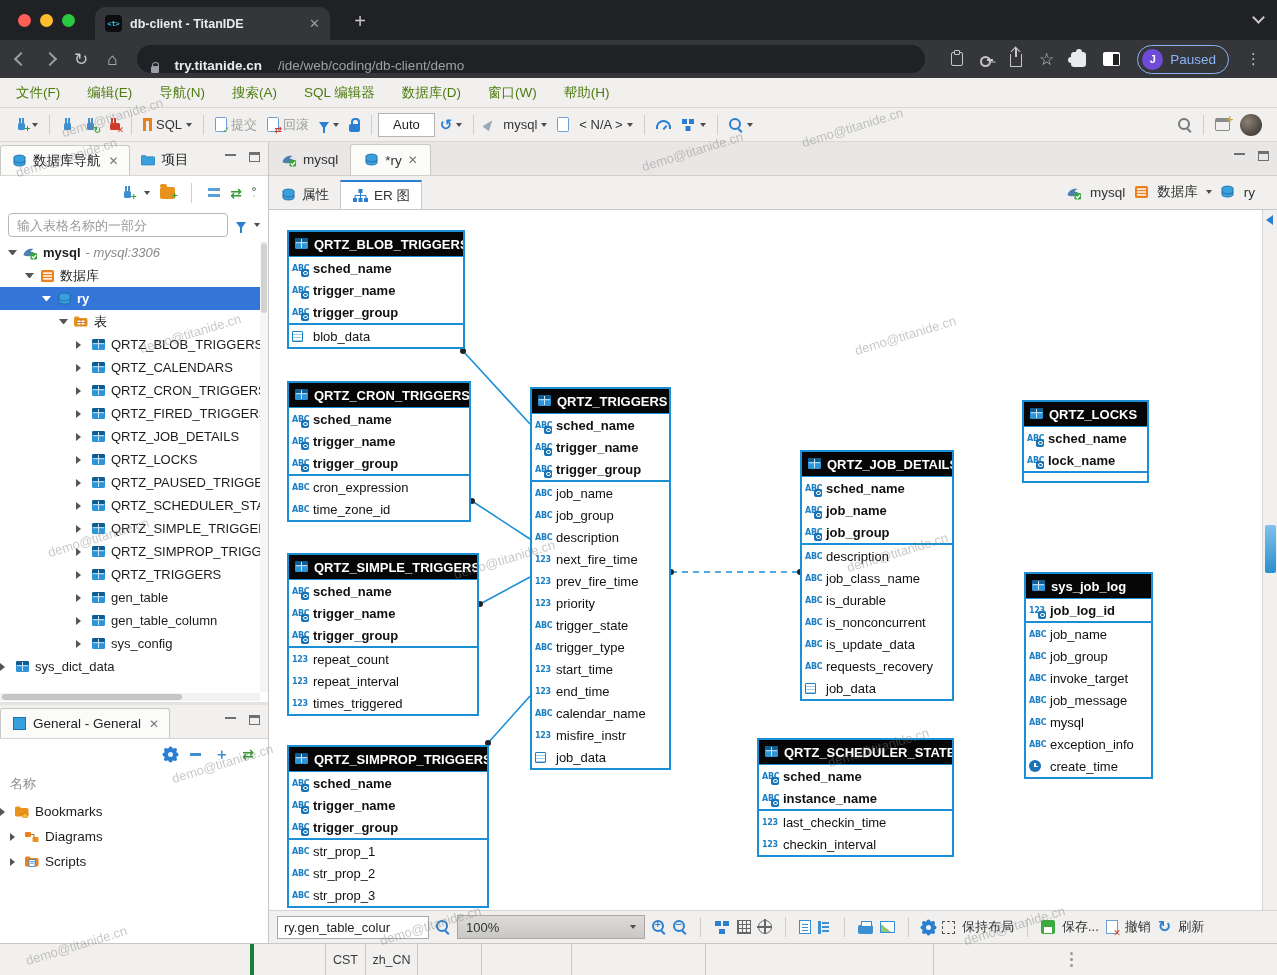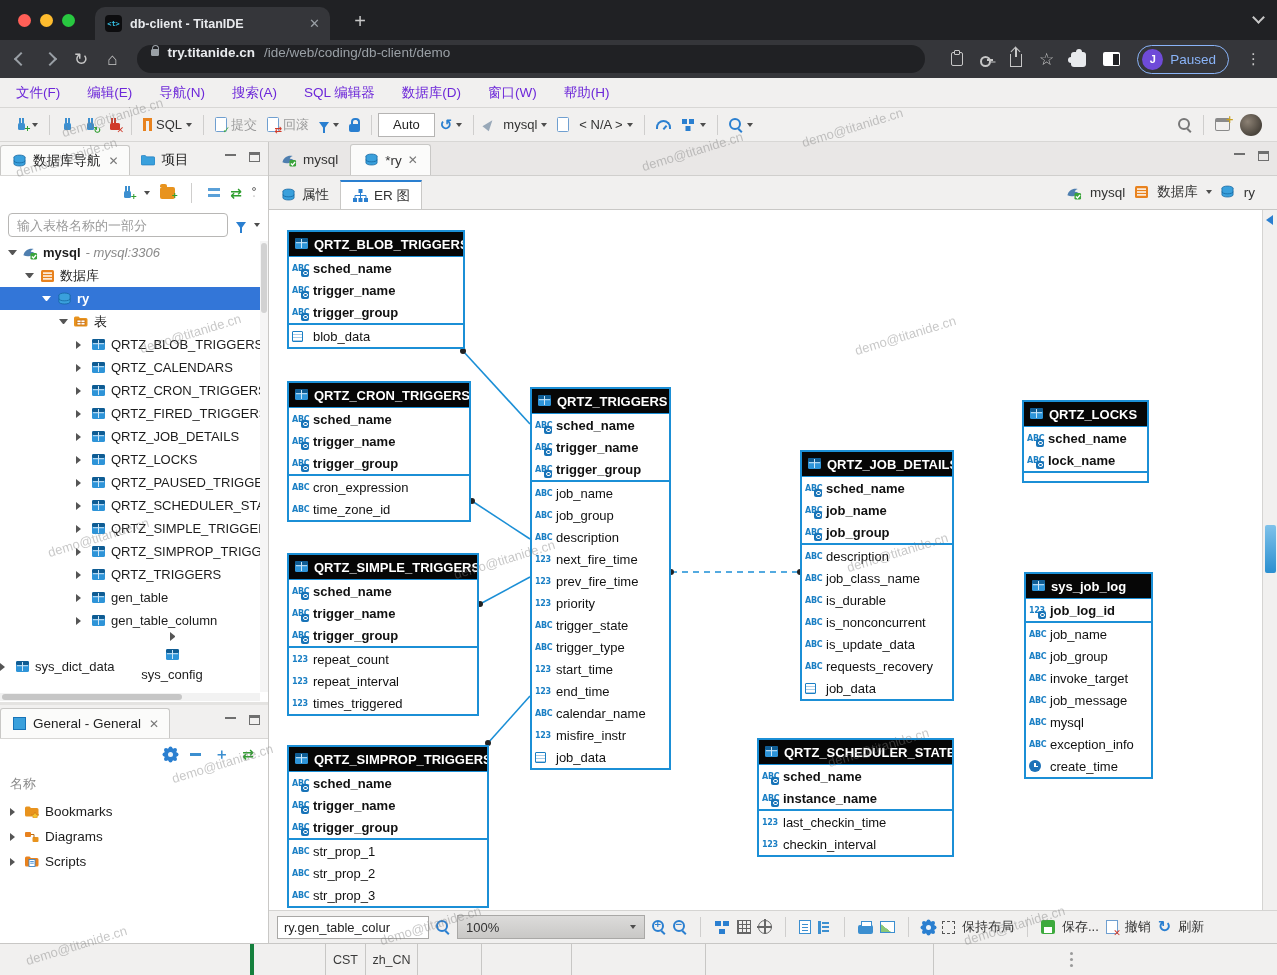--- a/index.html
+++ b/index.html
@@ -22,21 +22,21 @@
   .btab .t{color:#e8eaed;font-size:12.5px;font-weight:bold;flex:1;white-space:nowrap;overflow:hidden}
   .btab .x{color:#9aa0a6;font-size:13px;cursor:pointer}
   .newtab{position:absolute;left:348px;top:10px;color:#c7c7c7;font-size:20px;width:24px;text-align:center}
   .tchev{position:absolute;right:14px;top:13px;width:9px;height:9px;border-right:2px solid #c7c7c7;
          border-bottom:2px solid #c7c7c7;transform:rotate(45deg)}
   .urlbar{height:38px;background:#35363a;display:flex;align-items:center;padding:0 16px;gap:19px}
   .na{width:10px;height:10px;border-left:2.5px solid #9aa0a6;border-bottom:2.5px solid #9aa0a6}
   .na.back{transform:rotate(45deg)}.na.fwd{transform:rotate(225deg)}
   .gl{color:#c7c7c7;font-size:17px;line-height:1}
   .omnibox{flex:0 1 788px;height:28px;border-radius:14px;background:#202124;display:flex;
-           align-items:flex-start;padding:0 14px;gap:9px;overflow:hidden}
+           align-items:flex-end;padding:0 14px;gap:16px;overflow:hidden}
   .locks{width:8px;height:7px;background:#9aa0a6;border-radius:1.5px;position:relative;margin-top:4px}
   .locks::before{content:"";position:absolute;left:1.2px;top:-4.5px;width:5.5px;height:5px;
         border:1.6px solid #9aa0a6;border-bottom:none;border-radius:4px 4px 0 0}
   .omnibox .host{color:#e8eaed;font-size:13.5px;font-weight:bold;white-space:nowrap}
   .omnibox .path{color:#9aa0a6;font-size:13.5px;white-space:nowrap}
   .url-right{margin-left:auto;display:flex;align-items:center;gap:17px}
   .i-clip{width:12px;height:14px;border:1.7px solid #c7c7c7;border-radius:2px;position:relative}
   .i-clip::before{content:"";position:absolute;left:2px;top:-3px;width:4px;height:3px;background:#35363a;border:1.7px solid #c7c7c7;border-radius:1px}
   .i-key{width:13px;height:13px;position:relative}
   .i-key::before{content:"";position:absolute;left:0;top:3px;width:7px;height:7px;border:2px solid #c7c7c7;border-radius:50%}
@@ -50,21 +50,21 @@
   .i-puzzle::after{content:"";position:absolute;left:-3px;top:5px;width:6px;height:6px;border-radius:50%;background:#e8eaed}
   .i-panel{width:17px;height:14px;background:#fff;border-radius:2px;position:relative}
   .i-panel::after{content:"";position:absolute;right:1.5px;top:1.5px;width:6px;height:11px;background:#202124}
   .pill{display:flex;align-items:center;gap:7px;border:1px solid #8ab4f8;border-radius:15px;padding:3px 12px 3px 4px}
   .pill .av{width:21px;height:21px;border-radius:50%;background:#6f4bd8;color:#fff;font:bold 11px "Liberation Sans",sans-serif;display:flex;align-items:center;justify-content:center}
   .pill .pt{color:#8ab4f8;font-size:13.5px}
   .i-dots{color:#c7c7c7;font-size:15px;letter-spacing:0}
 
   
   .menubar{height:30px;background:#f1f0ef;border-bottom:1px solid #d8d7d5;display:flex;align-items:center;
-           gap:27px;padding:4px 16px;font-size:13.5px;color:#6d28d9}
+           gap:27px;padding:4px 16px;font-size:13.5px;color:#4d7c0f}
   .menu-item{white-space:nowrap;cursor:default}
   .toolbar{height:34px;background:#f1f0ef;border-bottom:1px solid #d8d7d5;display:flex;align-items:center;
            padding:0 10px;font-size:13px;color:#333}
   .ti{display:flex;align-items:center;gap:4px;padding:0 5px;height:26px;border-radius:3px}
   .tsep{width:1px;height:20px;background:#cfcecd;margin:0 6px;flex:0 0 1px}
   .caret{width:0;height:0;border-left:3.5px solid transparent;border-right:3.5px solid transparent;border-top:4px solid #4d4d4d;display:inline-block}
   .dis{color:#9b9b9b}
   .combo{background:#fff;border:1px solid #b5b4b3;height:24px;display:flex;align-items:center;
          justify-content:center;padding:0 14px;font-size:13px;color:#222}
   
@@ -597,21 +597,21 @@
               <span class="ticn">
                 <svg width="13" height="11" viewBox="0 0 13 11">
                   <rect width="13" height="11" rx="1.5" fill="#2e94d8"></rect>
                   <rect width="13" height="4" rx="1.5" fill="#0f5c93"></rect>
                   <rect x="6" y="1" width="1" height="9" fill="#cfe7f7"></rect>
                   <rect x="1" y="4.2" width="11" height="1" fill="#cfe7f7"></rect>
                 </svg>
               </span>
               <span>gen_table_column</span>
             </div>
-            <div class="tree-row" style="padding-left: 76px; flex-direction: column;">
+            <div class="tree-row" style="padding-left: 76px;">
               <span class="exp closed"></span>
               <span class="ticn">
                 <svg width="13" height="11" viewBox="0 0 13 11">
                   <rect width="13" height="11" rx="1.5" fill="#2e94d8"></rect>
                   <rect width="13" height="4" rx="1.5" fill="#0f5c93"></rect>
                   <rect x="6" y="1" width="1" height="9" fill="#cfe7f7"></rect>
                   <rect x="1" y="4.2" width="11" height="1" fill="#cfe7f7"></rect>
                 </svg>
               </span>
               <span>sys_config</span>
@@ -652,21 +652,21 @@
           </span>
         </div>
         <div class="proj-toolbar">
           <span class="i-gear"></span>
           <span class="i-minus"></span>
           <span class="i-plusb">＋</span>
           <span class="i-sync">⇄</span>
         </div>
         <div class="colhead">名称</div>
         <div class="proj-tree" id="proj-tree">
-            <div class="tree-row" style="padding-left: 10px; height: 25px;">
+            <div class="tree-row" style="height: 25px;">
               <span class="exp closed"></span>
               <span class="ticn">
                 <svg width="15" height="12" viewBox="0 0 15 12">
                   <path d="M0 2 q0 -1.5 1.5 -1.5 h3 l1.5 1.5 h6 q1.5 0 1.5 1.5 v5.5 q0 1.5 -1.5 1.5 h-10.5 q-1.5 0 -1.5 -1.5 Z" fill="#e8931e"></path>
                   <path d="M10 6 l1.2 2.4 2.6 .3 -1.9 1.8 .5 2.5 -2.4 -1.3 -2.3 1.3 .5 -2.5 -1.9 -1.8 2.6 -.3 Z" fill="#f4c430" stroke="#c96f10" stroke-width=".5"></path>
                 </svg>
               </span>
               <span>Bookmarks</span>
             </div>
             <div class="tree-row" style="padding-left: 10px; height: 25px;">

